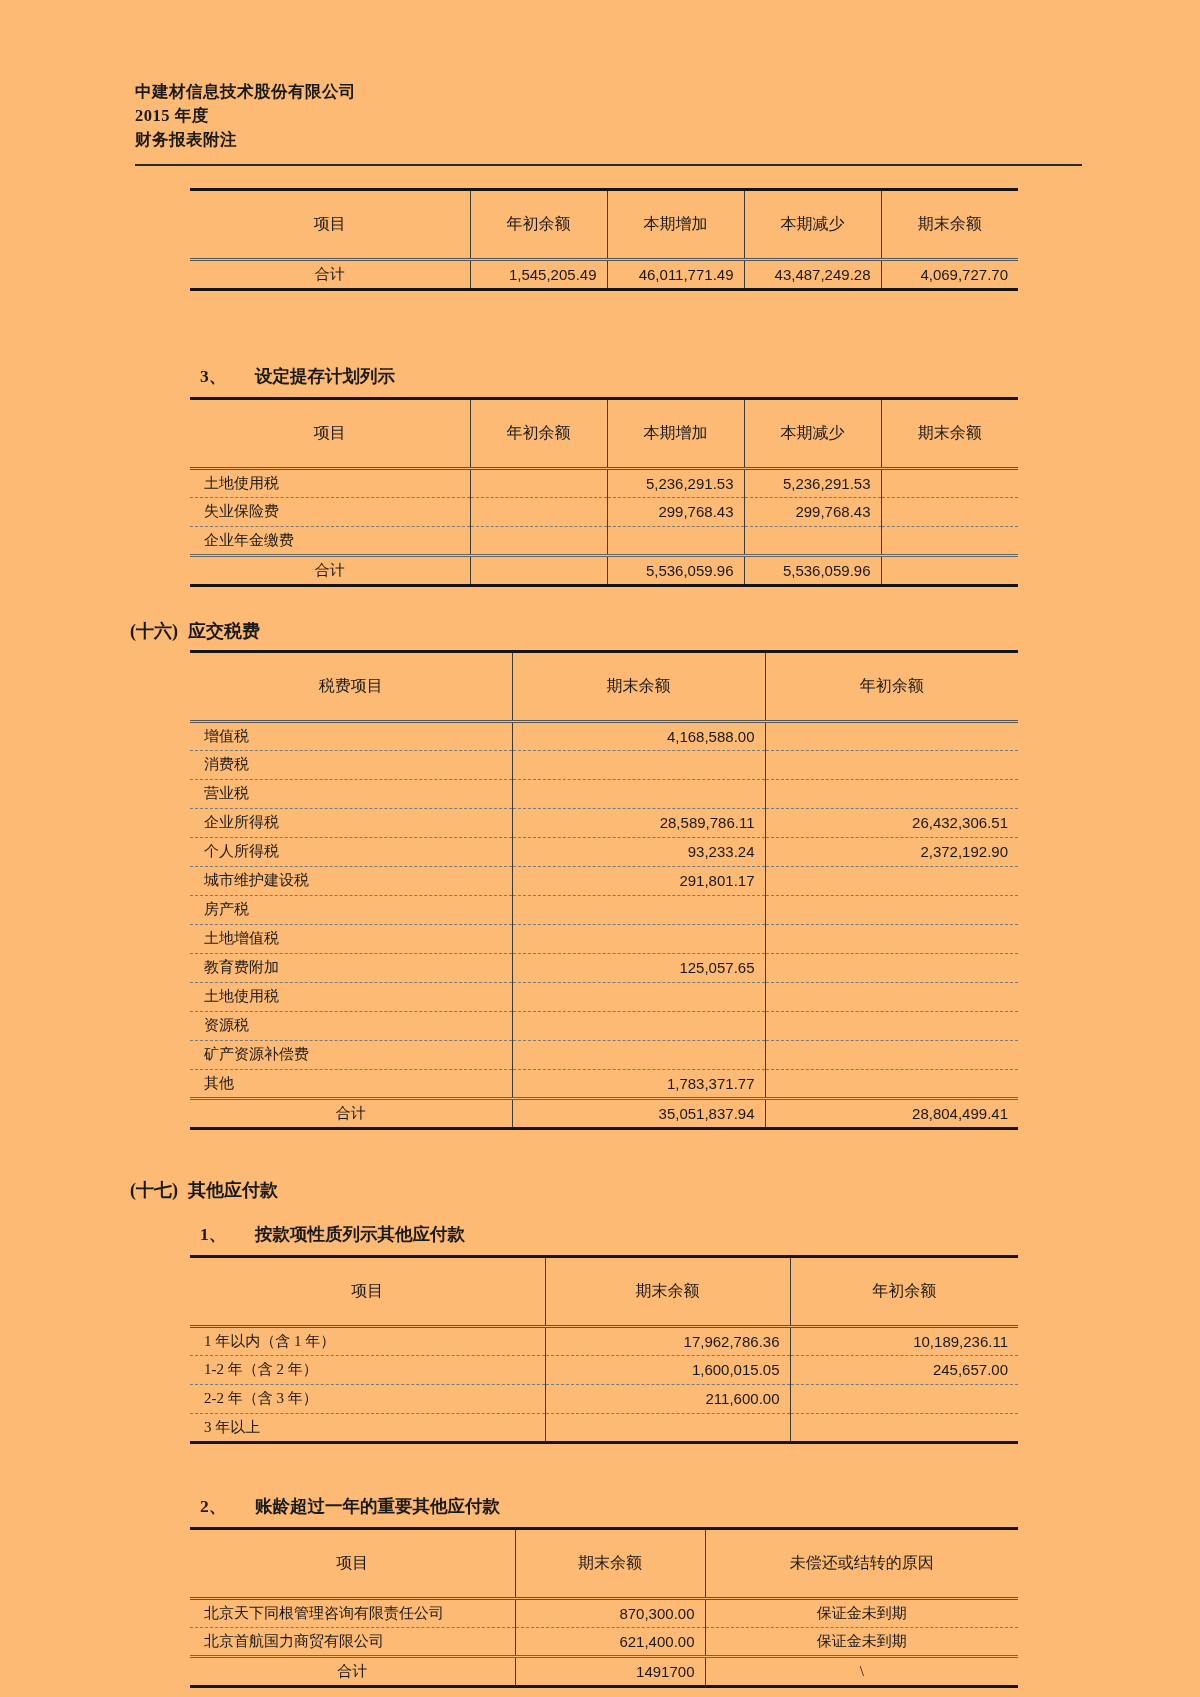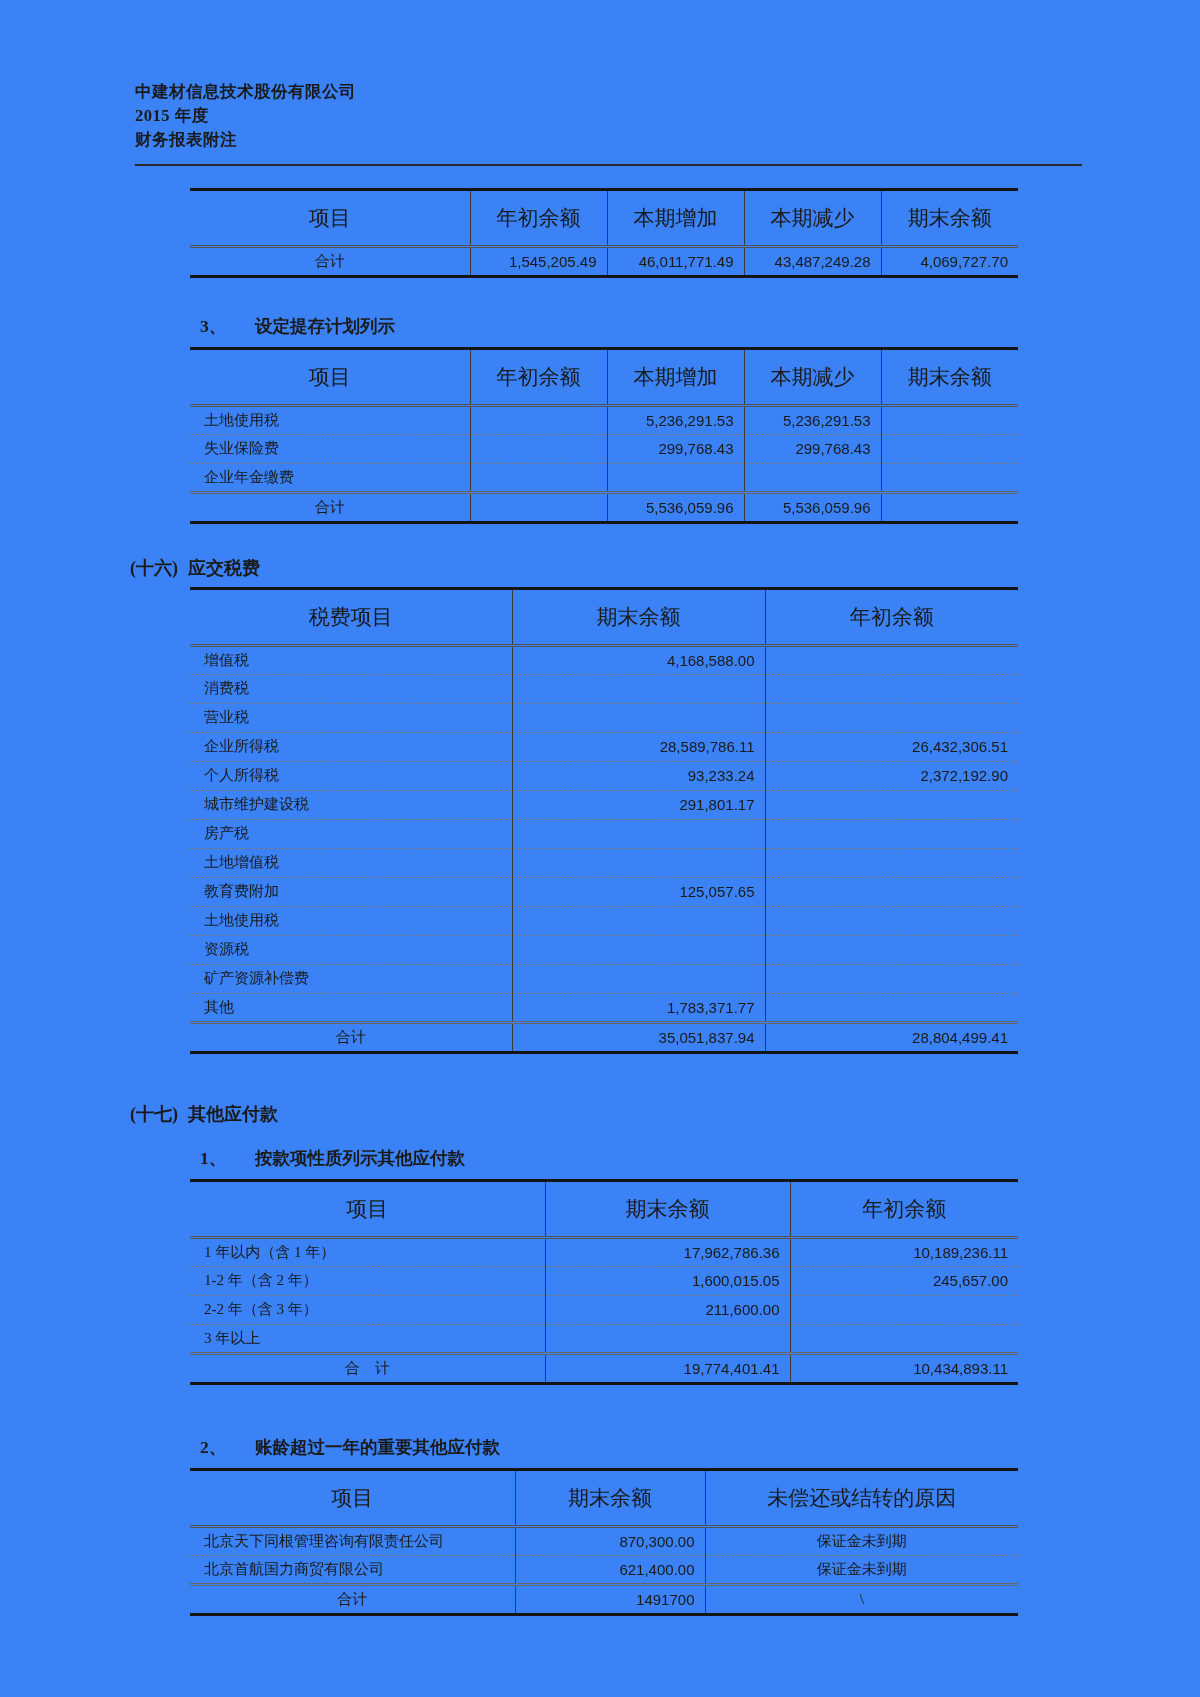--- a/index.html
+++ b/index.html
@@ -1,35 +1,35 @@
 <!DOCTYPE html>
 <html><head>
 <meta charset="utf-8">
 <style>
   * { margin:0; padding:0; box-sizing:border-box; }
   html,body { background:#f6f6f6; }
   .page {
-    width:1200px; height:1697px; background:#3b82f6; position:relative;
+    width:1200px; height:1697px; background:#fdba74; position:relative;
     font-family:"Liberation Serif","DejaVu Serif",serif; color:#1a1a1a;
     overflow:hidden; margin:0 auto;
   }
   
   .doc-header {
     margin:80px 0 0 135px; width:947px;
     border-bottom:2px solid #2a2a2a; padding-bottom:12px;
   }
   .doc-header div { font-size:16.5px; font-weight:600; line-height:1.45; letter-spacing:0.5px; }
 
   
   .tbl {
     margin-left:190px; width:828px; border-collapse:collapse; table-layout:fixed;
     border-top:3px solid #151515; border-bottom:3px solid #151515;
   }
   .tbl th {
-    font-weight:normal; text-align:center; font-size:21px; padding:13px 8px;
+    font-weight:normal; text-align:center; font-size:16px; padding:23px 8px;
     border-bottom:3px double #555; height:30px;
     font-family:"Liberation Serif","DejaVu Serif",serif;
   }
   .tbl td {
     font-size:15px; padding:4px 10px; height:29px;
     font-family:"Liberation Sans","DejaVu Sans",sans-serif;
     text-align:right; white-space:nowrap; overflow:hidden;
   }
   .tbl td:first-child {
     text-align:left; padding-left:14px;
@@ -42,21 +42,21 @@
   .t-sub2 td:nth-child(3) { text-align:center; font-family:"Liberation Serif","DejaVu Serif",serif; }
 
   
   .sec-heading { margin-left:130px; font-size:18px; font-weight:bold; }
   .sec-heading .sec-num { display:inline-block; margin-right:10px; }
   .sub-heading { margin-left:200px; font-size:17.5px; font-weight:bold; }
   .sub-heading .sub-num { display:inline-block; width:55px; }
 
   
   .mt-table1 { margin-top:22px; }
-  .mt-h3 { margin-top:36px; margin-left:200px; }
+  .mt-h3 { margin-top:73px; margin-left:200px; }
   .mt-t2 { margin-top:9px; }
   .mt-s16 { margin-top:32px; }
   .mt-t16 { margin-top:7px; }
   .mt-s17 { margin-top:48px; }
   .mt-sub1 { margin-top:20px; }
   .mt-tsub1 { margin-top:9px; }
   .mt-sub2 { margin-top:50px; }
   .mt-tsub2 { margin-top:9px; }
 </style>
 </head>
@@ -277,25 +277,20 @@
         <tr>
           <td>2-2 年（含 3 年）</td>
           <td>211,600.00</td>
           <td></td>
         </tr>
         <tr>
           <td>3 年以上</td>
           <td></td>
           <td></td>
         </tr>
-        <tr class="total-row">
-          <td>合　计</td>
-          <td>19,774,401.41</td>
-          <td>10,434,893.11</td>
-        </tr>
       </tbody>
     </table>
 
   <div class="sub-heading mt-sub2">
     <span class="sub-num">2、</span><span>账龄超过一年的重要其他应付款</span>
   </div>
 
   <table class="tbl t-sub2 mt-tsub2">
     <colgroup>
         <col style="width:325px">

